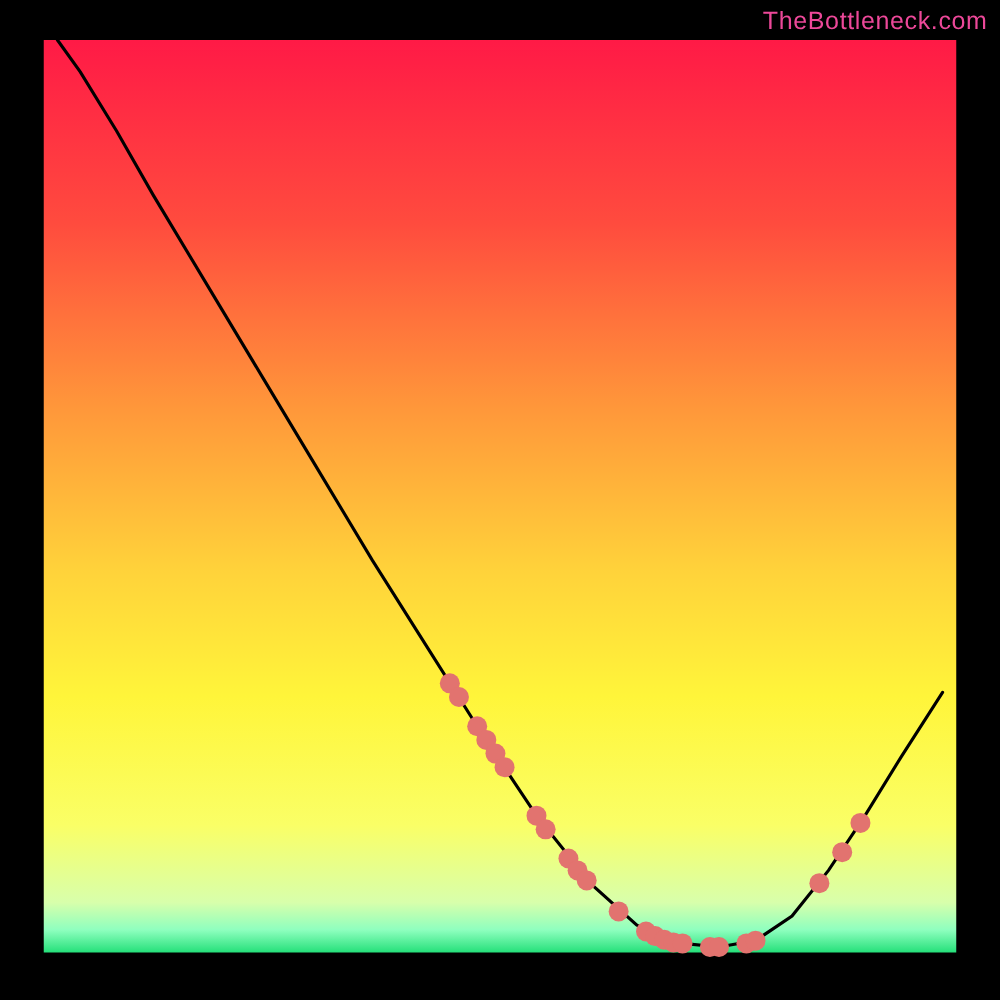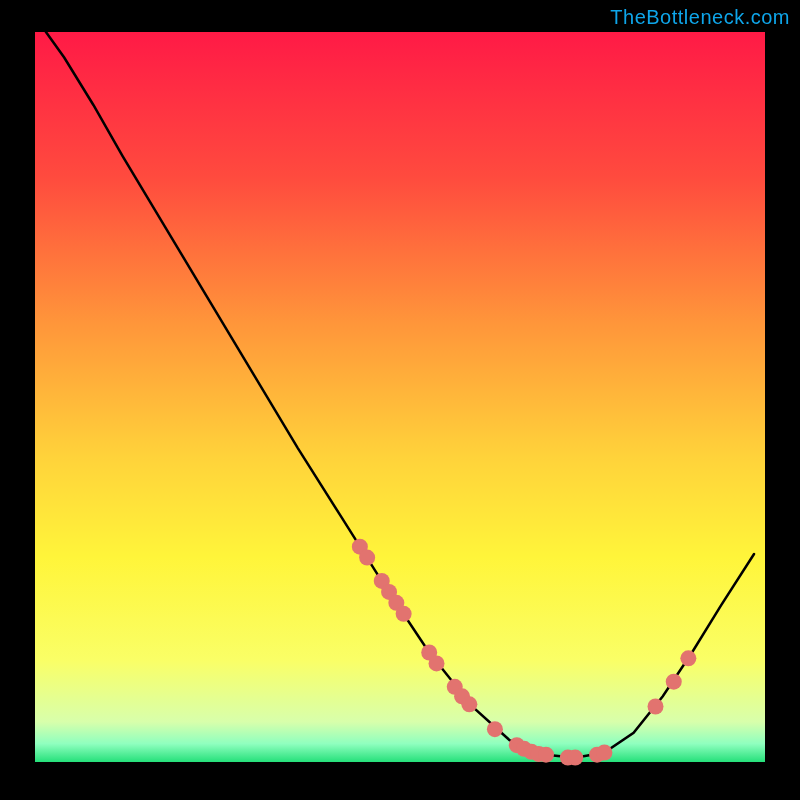--- a/index.html
+++ b/index.html
@@ -4,21 +4,21 @@
 <style>
   * { margin: 0; padding: 0; box-sizing: border-box; }
   html, body { width: 800px; height: 800px; background: #000; overflow: hidden; }
   .wrap { position: relative; width: 800px; height: 800px; }
   .attrib {
     position: absolute;
     top: 6px;
     right: 10px;
     font-family: Arial, Helvetica, sans-serif;
     font-size: 20px;
-    color: #0ea5e9;
+    color: #ec4899;
     letter-spacing: 0.5px;
   }
   svg { display: block; }
 </style>
 </head>
 <body>
 
 <div class="wrap">
   <div class="attrib">TheBottleneck.com</div>
   <svg id="plot" width="800" height="800">

